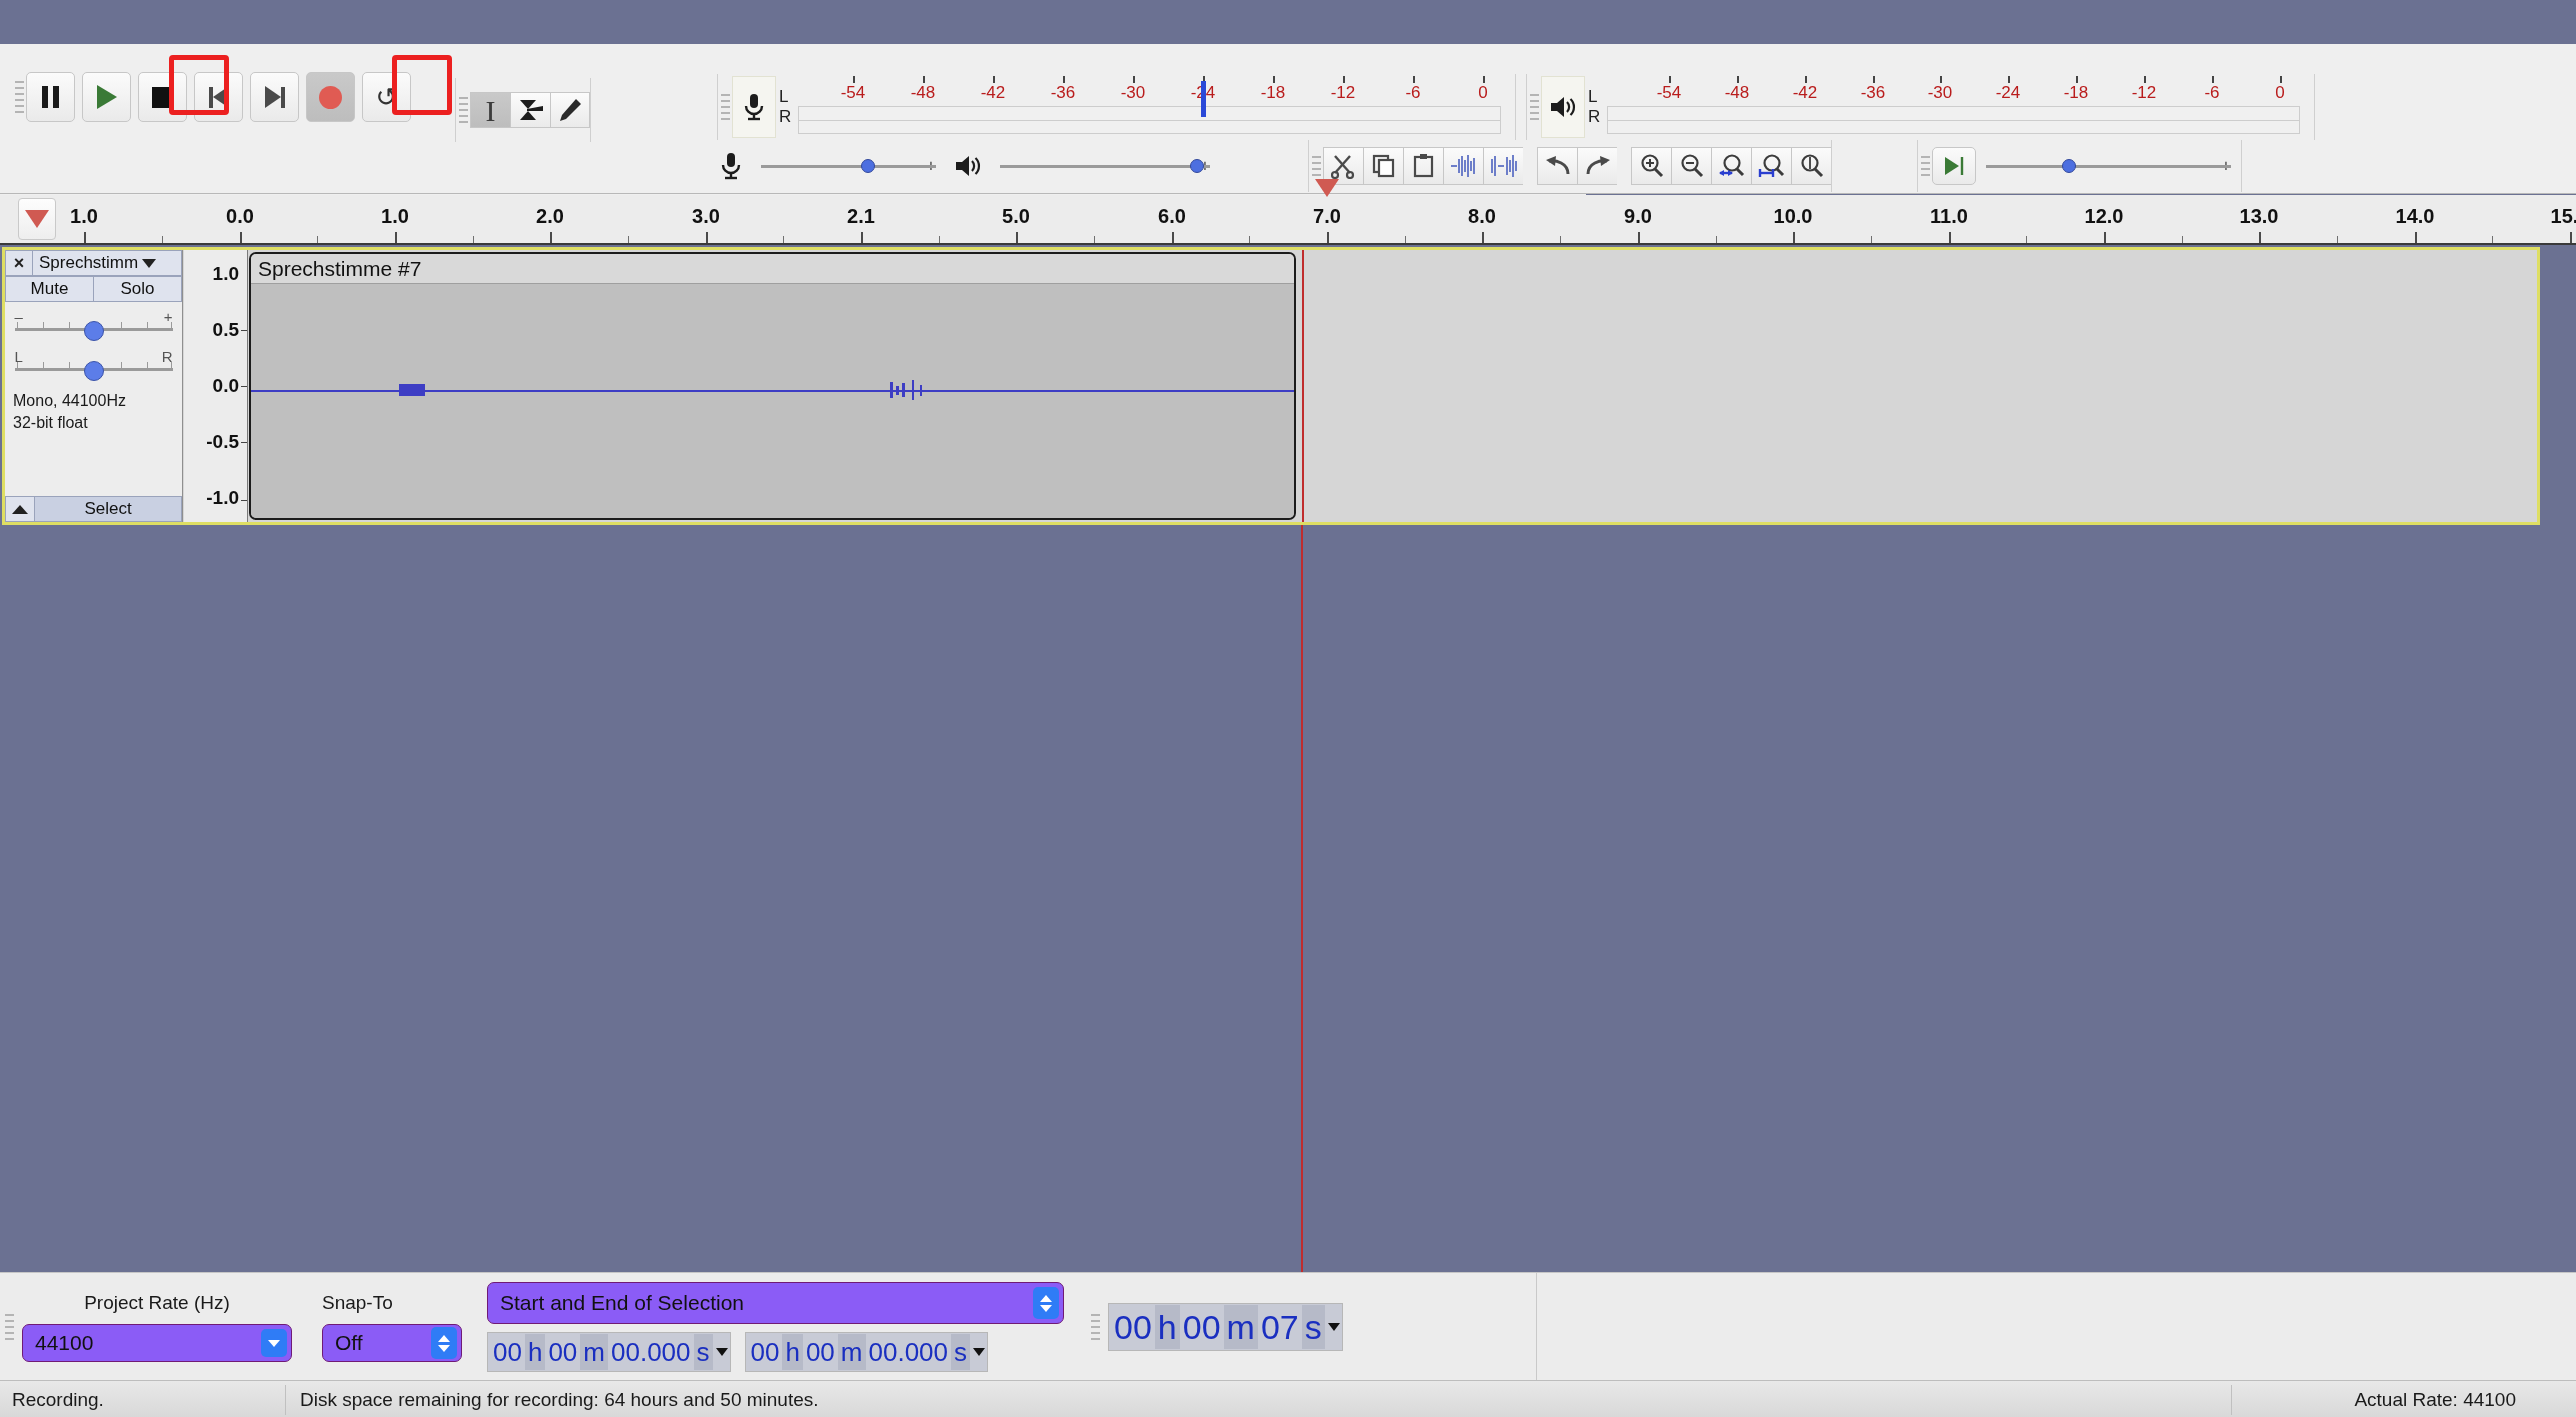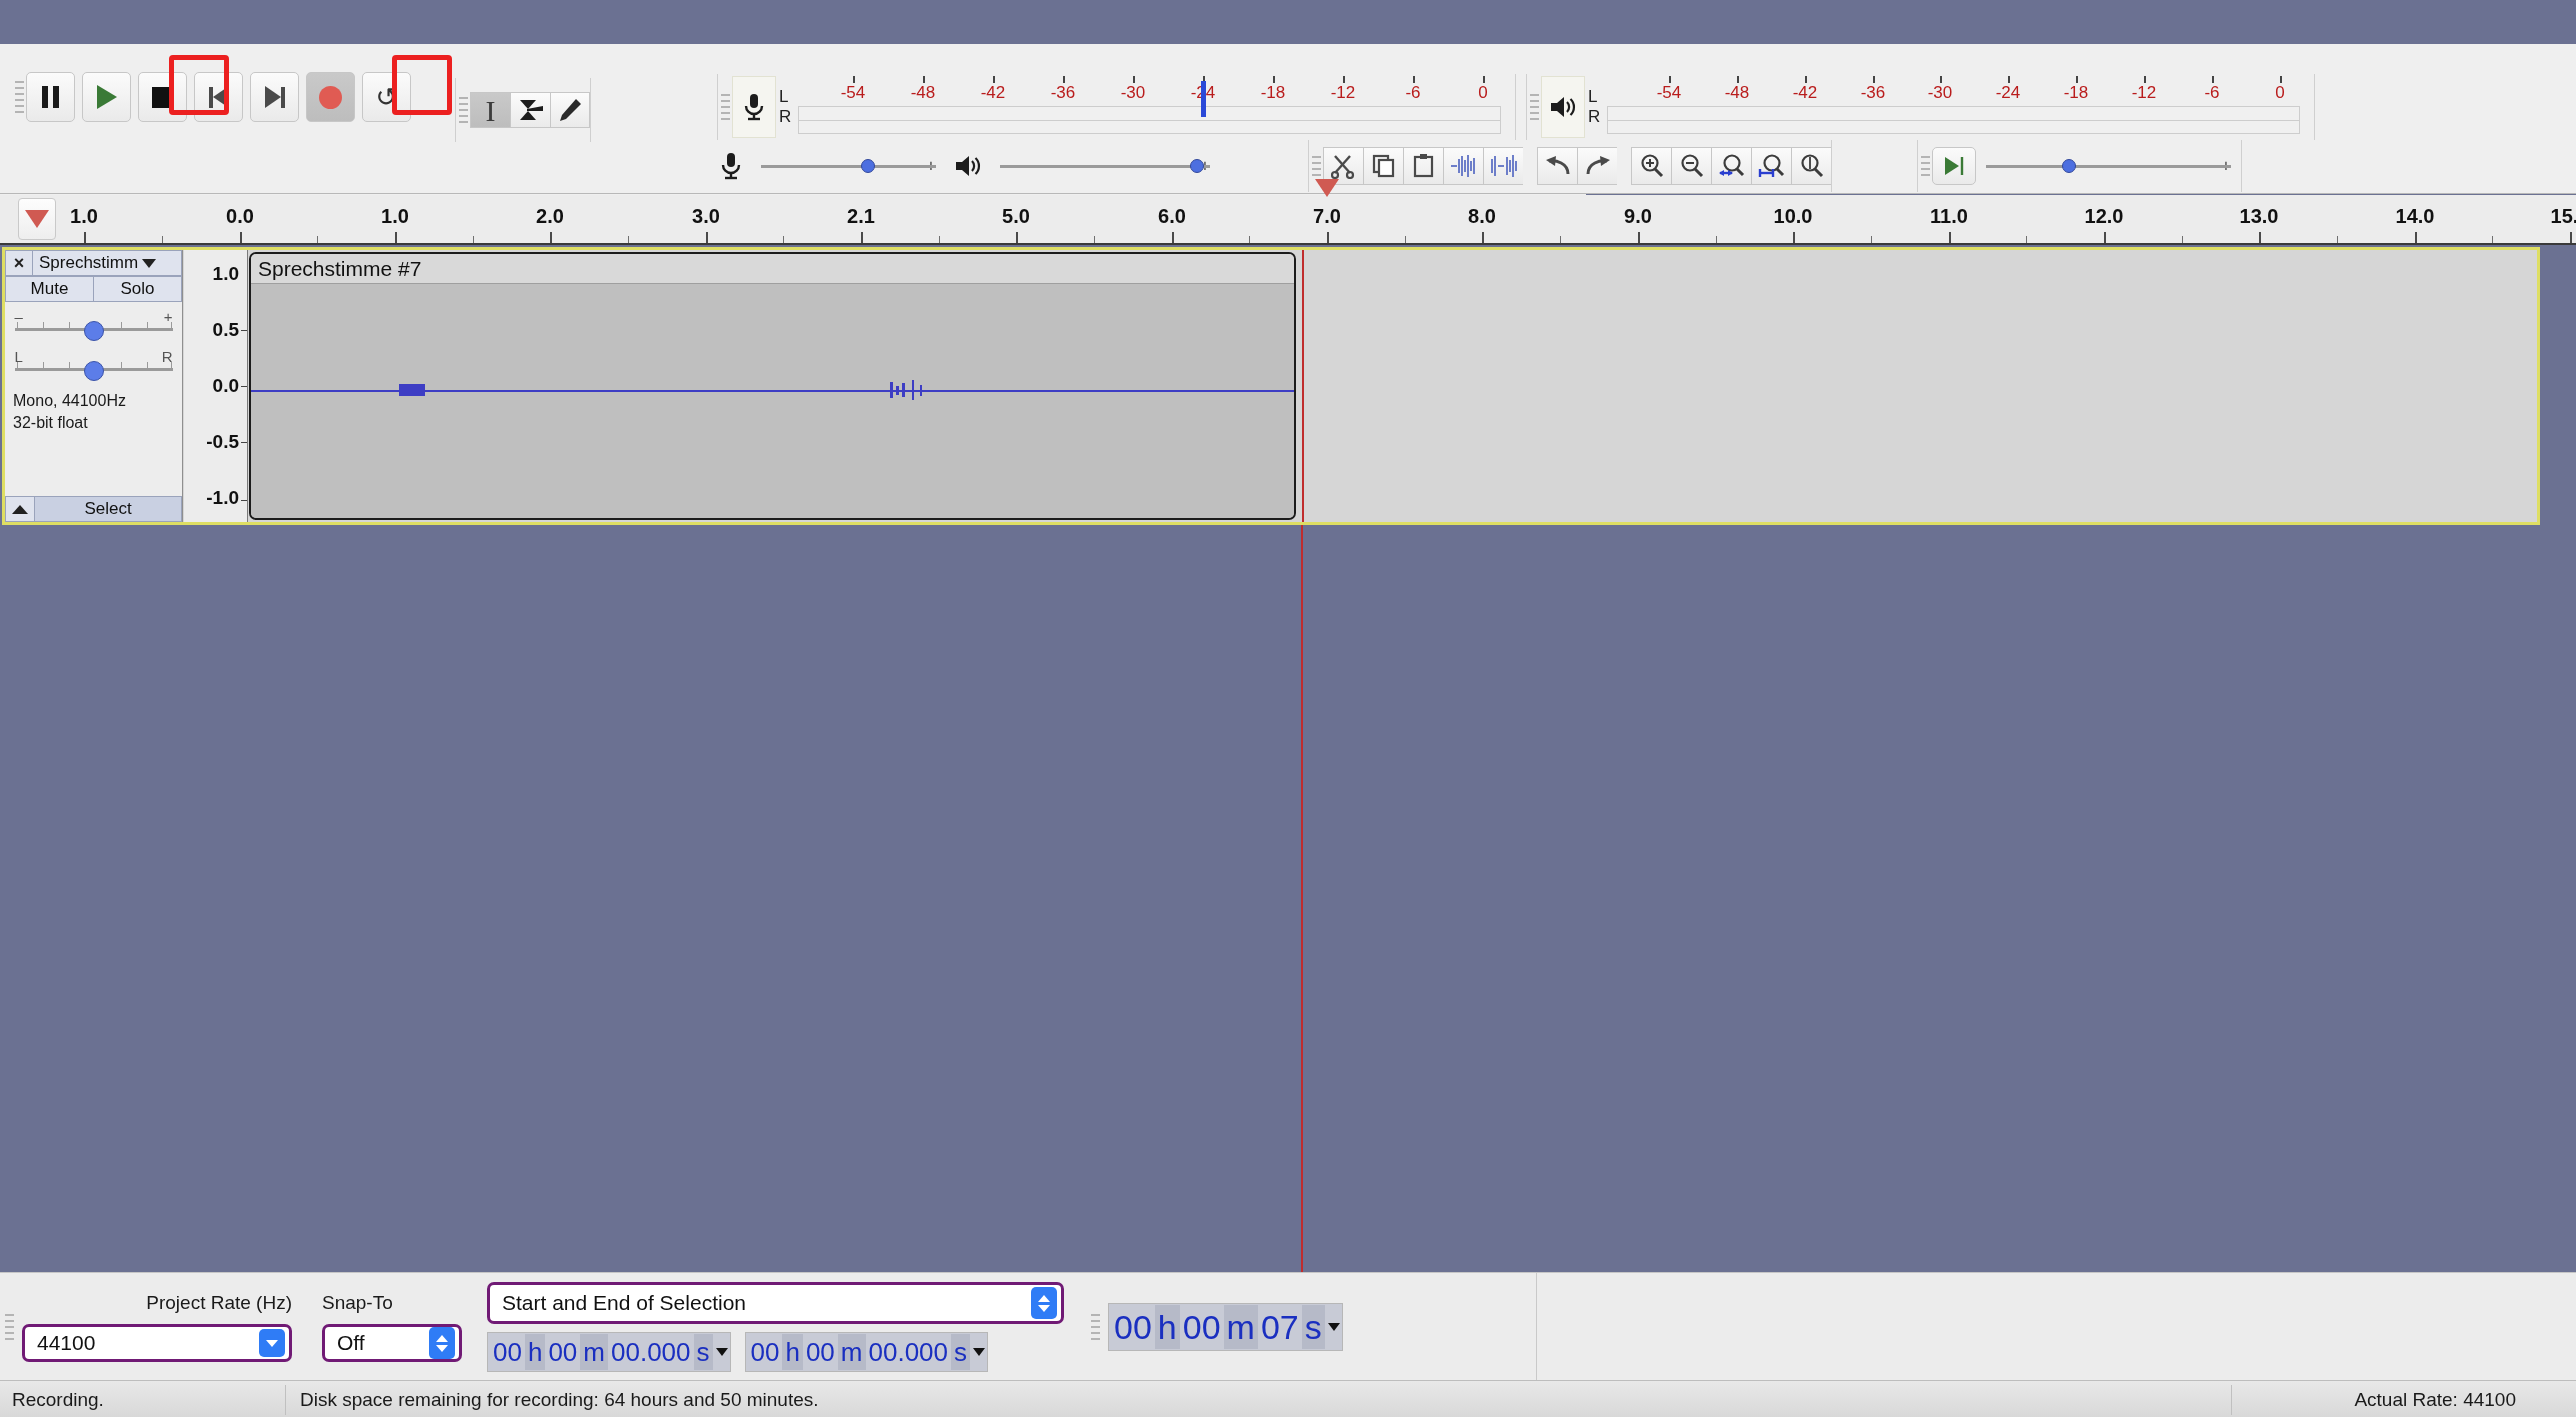--- a/index.html
+++ b/index.html
@@ -229,21 +229,21 @@
   .playcursor { position: absolute; top: 0; bottom: 0; width: 2px; background: #c02d2d; }
 
   
   .bottombar {
     position: absolute; left: 0; bottom: 38px; width: 2576px; height: 108px;
     background: #ececec; border-top: 1px solid #c6c6c6;
   }
   .bsec { position: absolute; top: 0; height: 108px; display: flex; align-items: center; }
   .lbl { font-size: 19px; color: #1a1a1a; }
   .wcombo {
-    background: #ffffff; border: 3px solid #701a75; border-radius: 7px;
+    background: #8b5cf6; border: 1px solid #701a75; border-radius: 7px;
     height: 38px; display: flex; align-items: center; padding: 0 4px 0 12px;
     font-size: 21px; color: #111;
   }
   .bluestep { width: 26px; height: 32px; background: #2f7cf6; border-radius: 5px;
               display: flex; flex-direction: column; align-items: center;
               justify-content: center; gap: 3px; margin-left: 6px; flex: none; }
   .bluestep .u { width: 0; height: 0; border-left: 6px solid transparent;
                  border-right: 6px solid transparent; border-bottom: 7px solid #fff; }
   .bluestep .d { width: 0; height: 0; border-left: 6px solid transparent;
                  border-right: 6px solid transparent; border-top: 7px solid #fff; }
@@ -807,21 +807,21 @@
 
   <div class="bottombar">
     <div class="grip" style="position:absolute;left:2px;top:0;height:108px;">
         <i></i>
         <i></i>
         <i></i>
         <i></i>
         <i></i>
       </div>
 
-    <div class="bsec" style="left:22px; flex-direction:column; align-items:flex-end; justify-content:center; gap:10px;">
+    <div class="bsec" style="left:22px; flex-direction:column; align-items:center; justify-content:center; gap:10px;">
       <span class="lbl">Project Rate (Hz)</span>
       <div class="wcombo" style="width:270px;">
         <span style="flex:1;">44100</span>
         <span class="bluestep" style="height:28px;">
             <i class="d"></i>
           </span>
       </div>
     </div>
 
     <div class="bsec" style="left:322px; flex-direction:column; align-items:flex-start; justify-content:center; gap:10px;">

